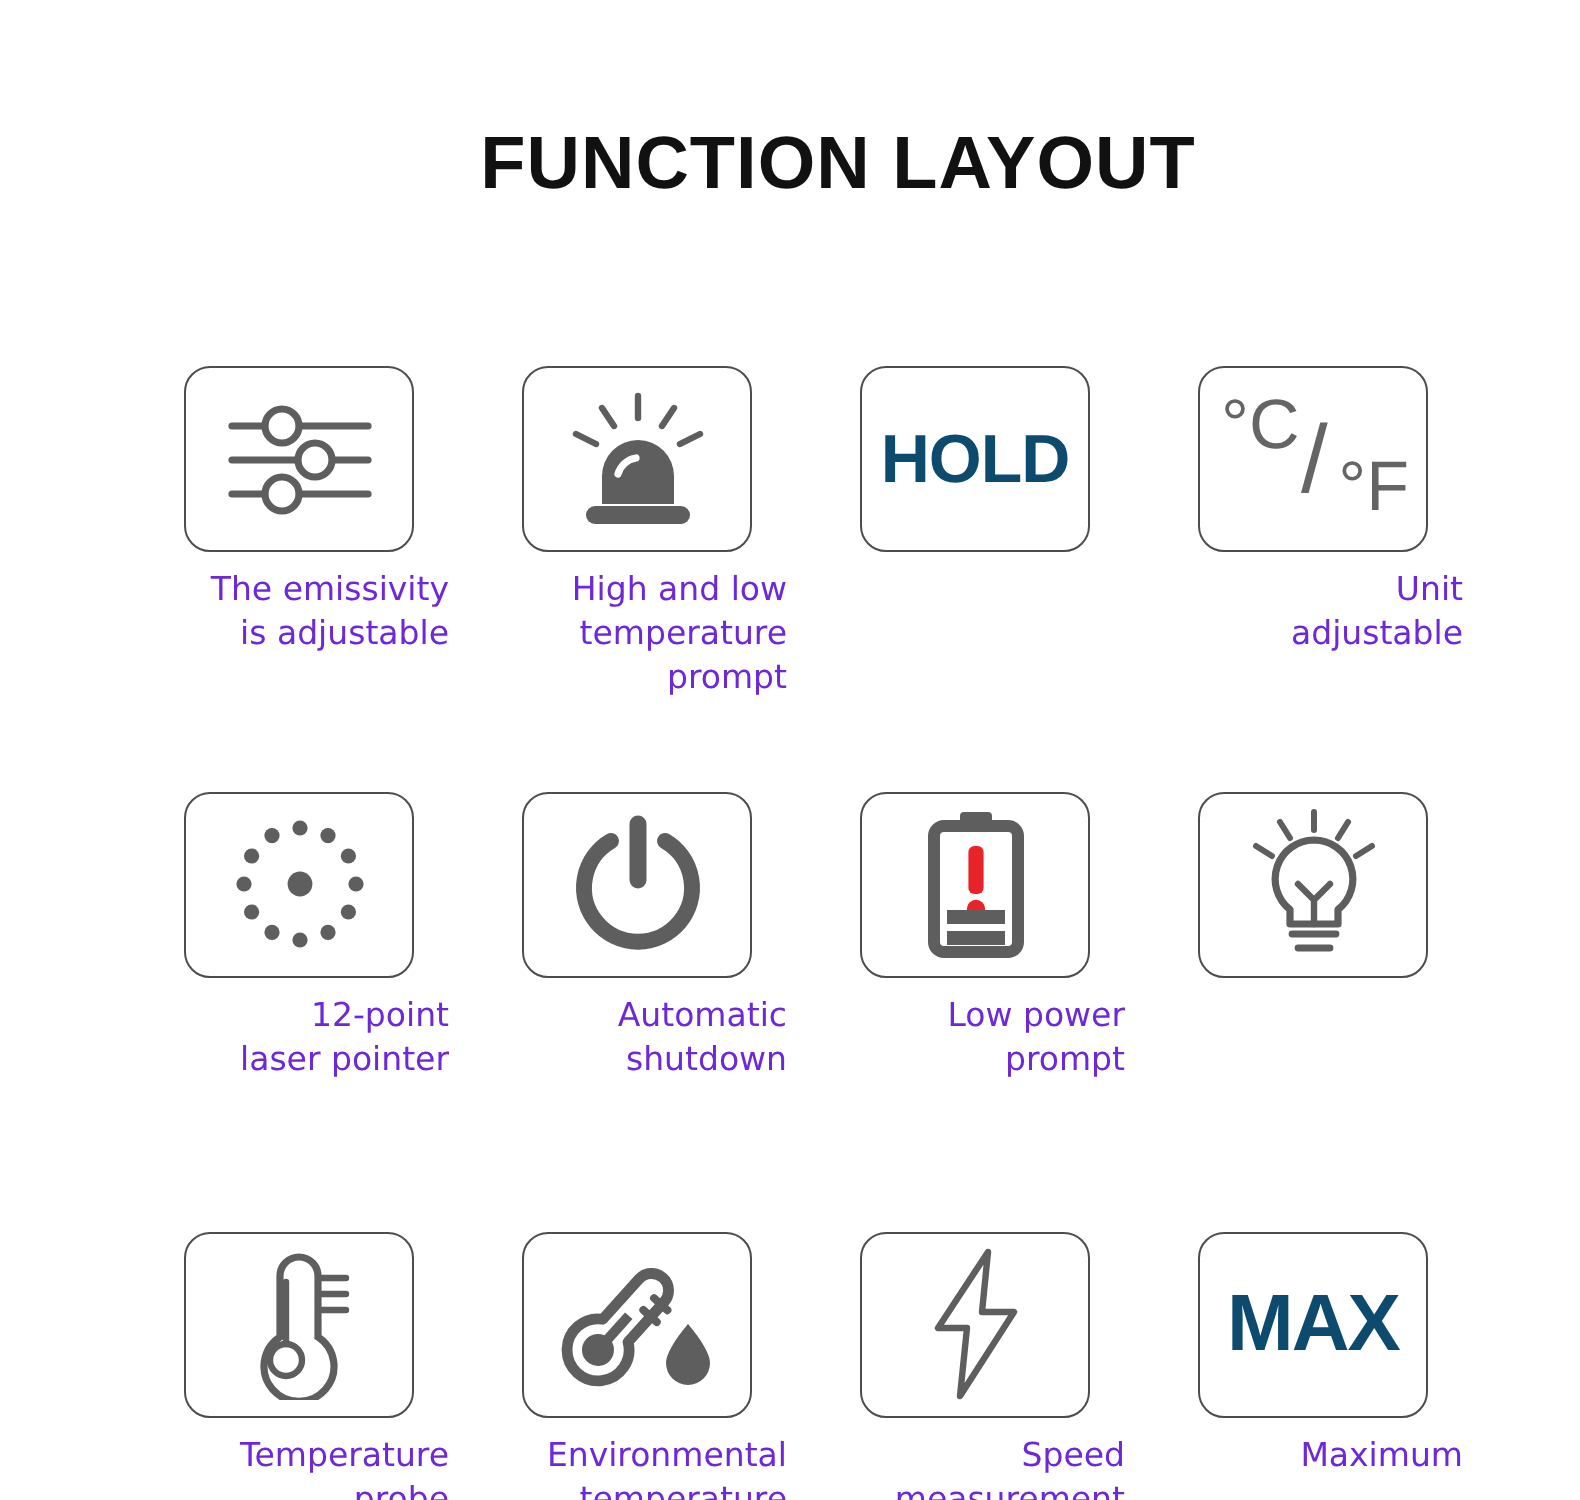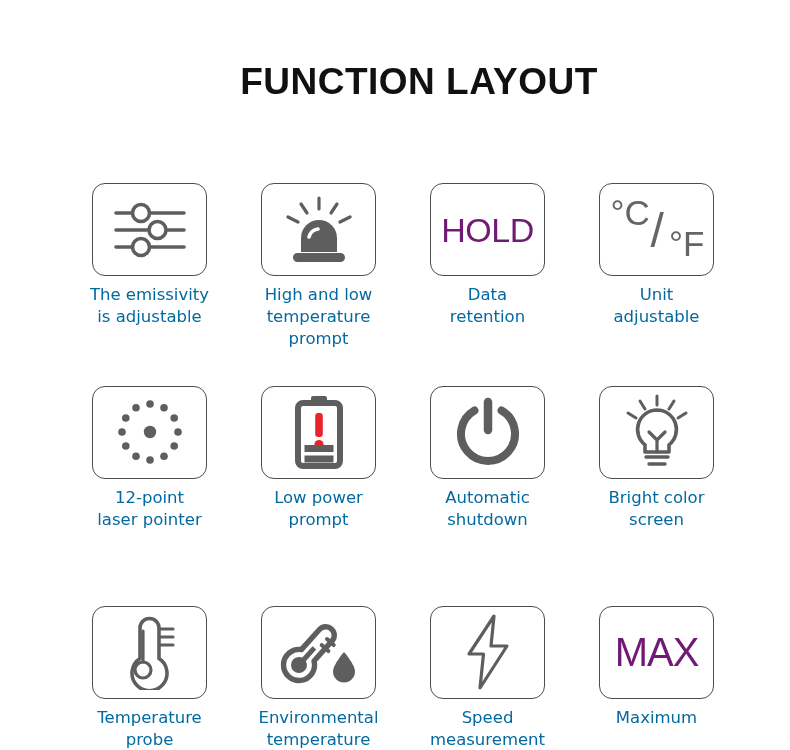--- a/index.html
+++ b/index.html
@@ -44,41 +44,41 @@
     grid-auto-rows: min-content;
   }
 
   .feature-cell {
     width: 117px;
     display: flex;
     flex-direction: column;
     align-items: center;
   }
   
-  .feature-cell.row-2 { margin-top: 36px; }
+  .feature-cell.row-2 { margin-top: 46px; }
   .feature-cell.row-3 { margin-top: 75px; }
 
   .icon-box {
     width: 115px;
     height: 93px;
     box-sizing: border-box;
     border: 1.3px solid #4d4d4d;
     border-radius: 13px;
     background: #ffffff;
     display: flex;
     align-items: center;
     justify-content: center;
     overflow: hidden;
   }
   .icon-box svg { display: block; }
 
   .icon-text {
     font-family: "Liberation Sans", "DejaVu Sans", sans-serif;
-    font-weight: normal;
-    color: #701a75;
+    font-weight: bold;
+    color: #0c4a6e;
     line-height: 1;
     user-select: none;
   }
   .icon-text.hold { font-size: 34px; letter-spacing: -0.5px; }
   .icon-text.max  { font-size: 40px; letter-spacing: -1px; }
 
   .unit-wrap {
     position: relative;
     width: 100px;
     height: 74px;
@@ -104,22 +104,22 @@
     left: 44px; top: 14px;
     font-size: 48px;
     font-weight: normal;
     line-height: 1;
   }
 
   .feature-label {
     margin-top: 8px;
     font-family: "DejaVu Sans", "Liberation Sans", sans-serif;
     font-size: 16.5px;
-    color: #0369a1;
-    text-align: center;
+    color: #6d28d9;
+    text-align: right;
     line-height: 1.33;
     white-space: pre-line;
     width: 150px;
   }
 </style>
 </head>
 <body>
 
 <div class="page-title">FUNCTION LAYOUT</div>
 
@@ -161,22 +161,20 @@
       </svg>
     </div>
     <div class="feature-label">High and low
 temperature prompt</div>
   </div>
 
   <div class="feature-cell row-1">
     <div class="icon-box">
       <span class="icon-text hold">HOLD</span>
     </div>
-    <div class="feature-label">Data
-retention</div>
   </div>
 
   <div class="feature-cell row-1">
     <div class="icon-box">
       <div class="unit-wrap">
         <span class="unit-c">°C</span>
         <span class="unit-slash">/</span>
         <span class="unit-f">°F</span>
       </div>
     </div>
@@ -203,63 +201,61 @@
           <circle cx="22" cy="11.8" r="3.8"></circle>
         </g>
       </svg>
     </div>
     <div class="feature-label">12-point
 laser pointer</div>
   </div>
 
   <div class="feature-cell row-2">
     <div class="icon-box">
+      <svg width="68" height="72" viewBox="0 0 68 72">
+        <path d="M20.5 14.5 a27 27 0 1 0 27 0" fill="none" stroke="#5e5e5e" stroke-width="8" stroke-linecap="round"></path>
+        <line x1="34" y1="6" x2="34" y2="34" stroke="#5e5e5e" stroke-width="8.5" stroke-linecap="round"></line>
+      </svg>
+    </div>
+    <div class="feature-label">Automatic
+shutdown</div>
+  </div>
+
+  <div class="feature-cell row-2">
+    <div class="icon-box">
       <svg width="58" height="76" viewBox="0 0 58 76">
         <rect x="21" y="2" width="16" height="8" rx="2" fill="#5e5e5e"></rect>
         <rect x="8" y="9" width="42" height="63" rx="5" fill="none" stroke="#5e5e5e" stroke-width="6"></rect>
         <rect x="25.2" y="19" width="7.6" height="24" rx="3" fill="#e8232a"></rect>
         <circle cx="29" cy="50.5" r="4.6" fill="#e8232a"></circle>
         <rect x="15" y="48" width="28" height="7.5" fill="none"></rect>
         <rect x="14.5" y="51" width="29" height="7" fill="#5e5e5e"></rect>
         <rect x="14.5" y="61.5" width="29" height="7" fill="#5e5e5e"></rect>
       </svg>
     </div>
     <div class="feature-label">Low power
 prompt</div>
   </div>
 
   <div class="feature-cell row-2">
     <div class="icon-box">
-      <svg width="68" height="72" viewBox="0 0 68 72">
-        <path d="M20.5 14.5 a27 27 0 1 0 27 0" fill="none" stroke="#5e5e5e" stroke-width="8" stroke-linecap="round"></path>
-        <line x1="34" y1="6" x2="34" y2="34" stroke="#5e5e5e" stroke-width="8.5" stroke-linecap="round"></line>
-      </svg>
-    </div>
-    <div class="feature-label">Automatic
-shutdown</div>
-  </div>
-
-  <div class="feature-cell row-2">
-    <div class="icon-box">
       <svg width="74" height="76" viewBox="0 0 74 76">
         <g stroke="#5e5e5e" stroke-width="3" stroke-linecap="round">
           <line x1="37" y1="2" x2="37" y2="11"></line>
           <line x1="20" y1="7" x2="25" y2="15"></line>
           <line x1="54" y1="7" x2="49" y2="15"></line>
           <line x1="8" y1="19" x2="16" y2="24"></line>
           <line x1="66" y1="19" x2="58" y2="24"></line>
         </g>
         <path d="M37 16 a19.5 19.5 0 0 0 -12 34.8 l0 7.2 l24 0 l0 -7.2 A19.5 19.5 0 0 0 37 16 Z" fill="none" stroke="#5e5e5e" stroke-width="3.6" stroke-linejoin="round"></path>
         <path d="M29 38 L37 46 L45 38 M37 46 L37 58" fill="none" stroke="#5e5e5e" stroke-width="3.2" stroke-linecap="round" stroke-linejoin="round"></path>
         <line x1="26" y1="63" x2="48" y2="63" stroke="#5e5e5e" stroke-width="3.4" stroke-linecap="round"></line>
         <line x1="29" y1="70" x2="45" y2="70" stroke="#5e5e5e" stroke-width="3.4" stroke-linecap="round"></line>
       </svg>
     </div>
-    <div class="feature-label">Bright color
-screen</div>
   </div>
 
   <div class="feature-cell row-3">
     <div class="icon-box">
       <svg width="62" height="76" viewBox="0 0 62 76">
         <path d="M28 44.5 L28 14 a9.5 9.5 0 0 1 19 0 L47 44.5 a17.5 17.5 0 1 1 -19 0 Z" transform="translate(-7,0)" fill="none" stroke="#5e5e5e" stroke-width="3.6"></path>
         <line x1="24" y1="17" x2="24" y2="48" stroke="#5e5e5e" stroke-width="3.2" stroke-linecap="round"></line>
         <circle cx="24" cy="56" r="8" fill="none" stroke="#5e5e5e" stroke-width="3.2"></circle>
         <g stroke="#5e5e5e" stroke-width="3.2" stroke-linecap="round">
           <line x1="42" y1="15" x2="54" y2="15"></line>

